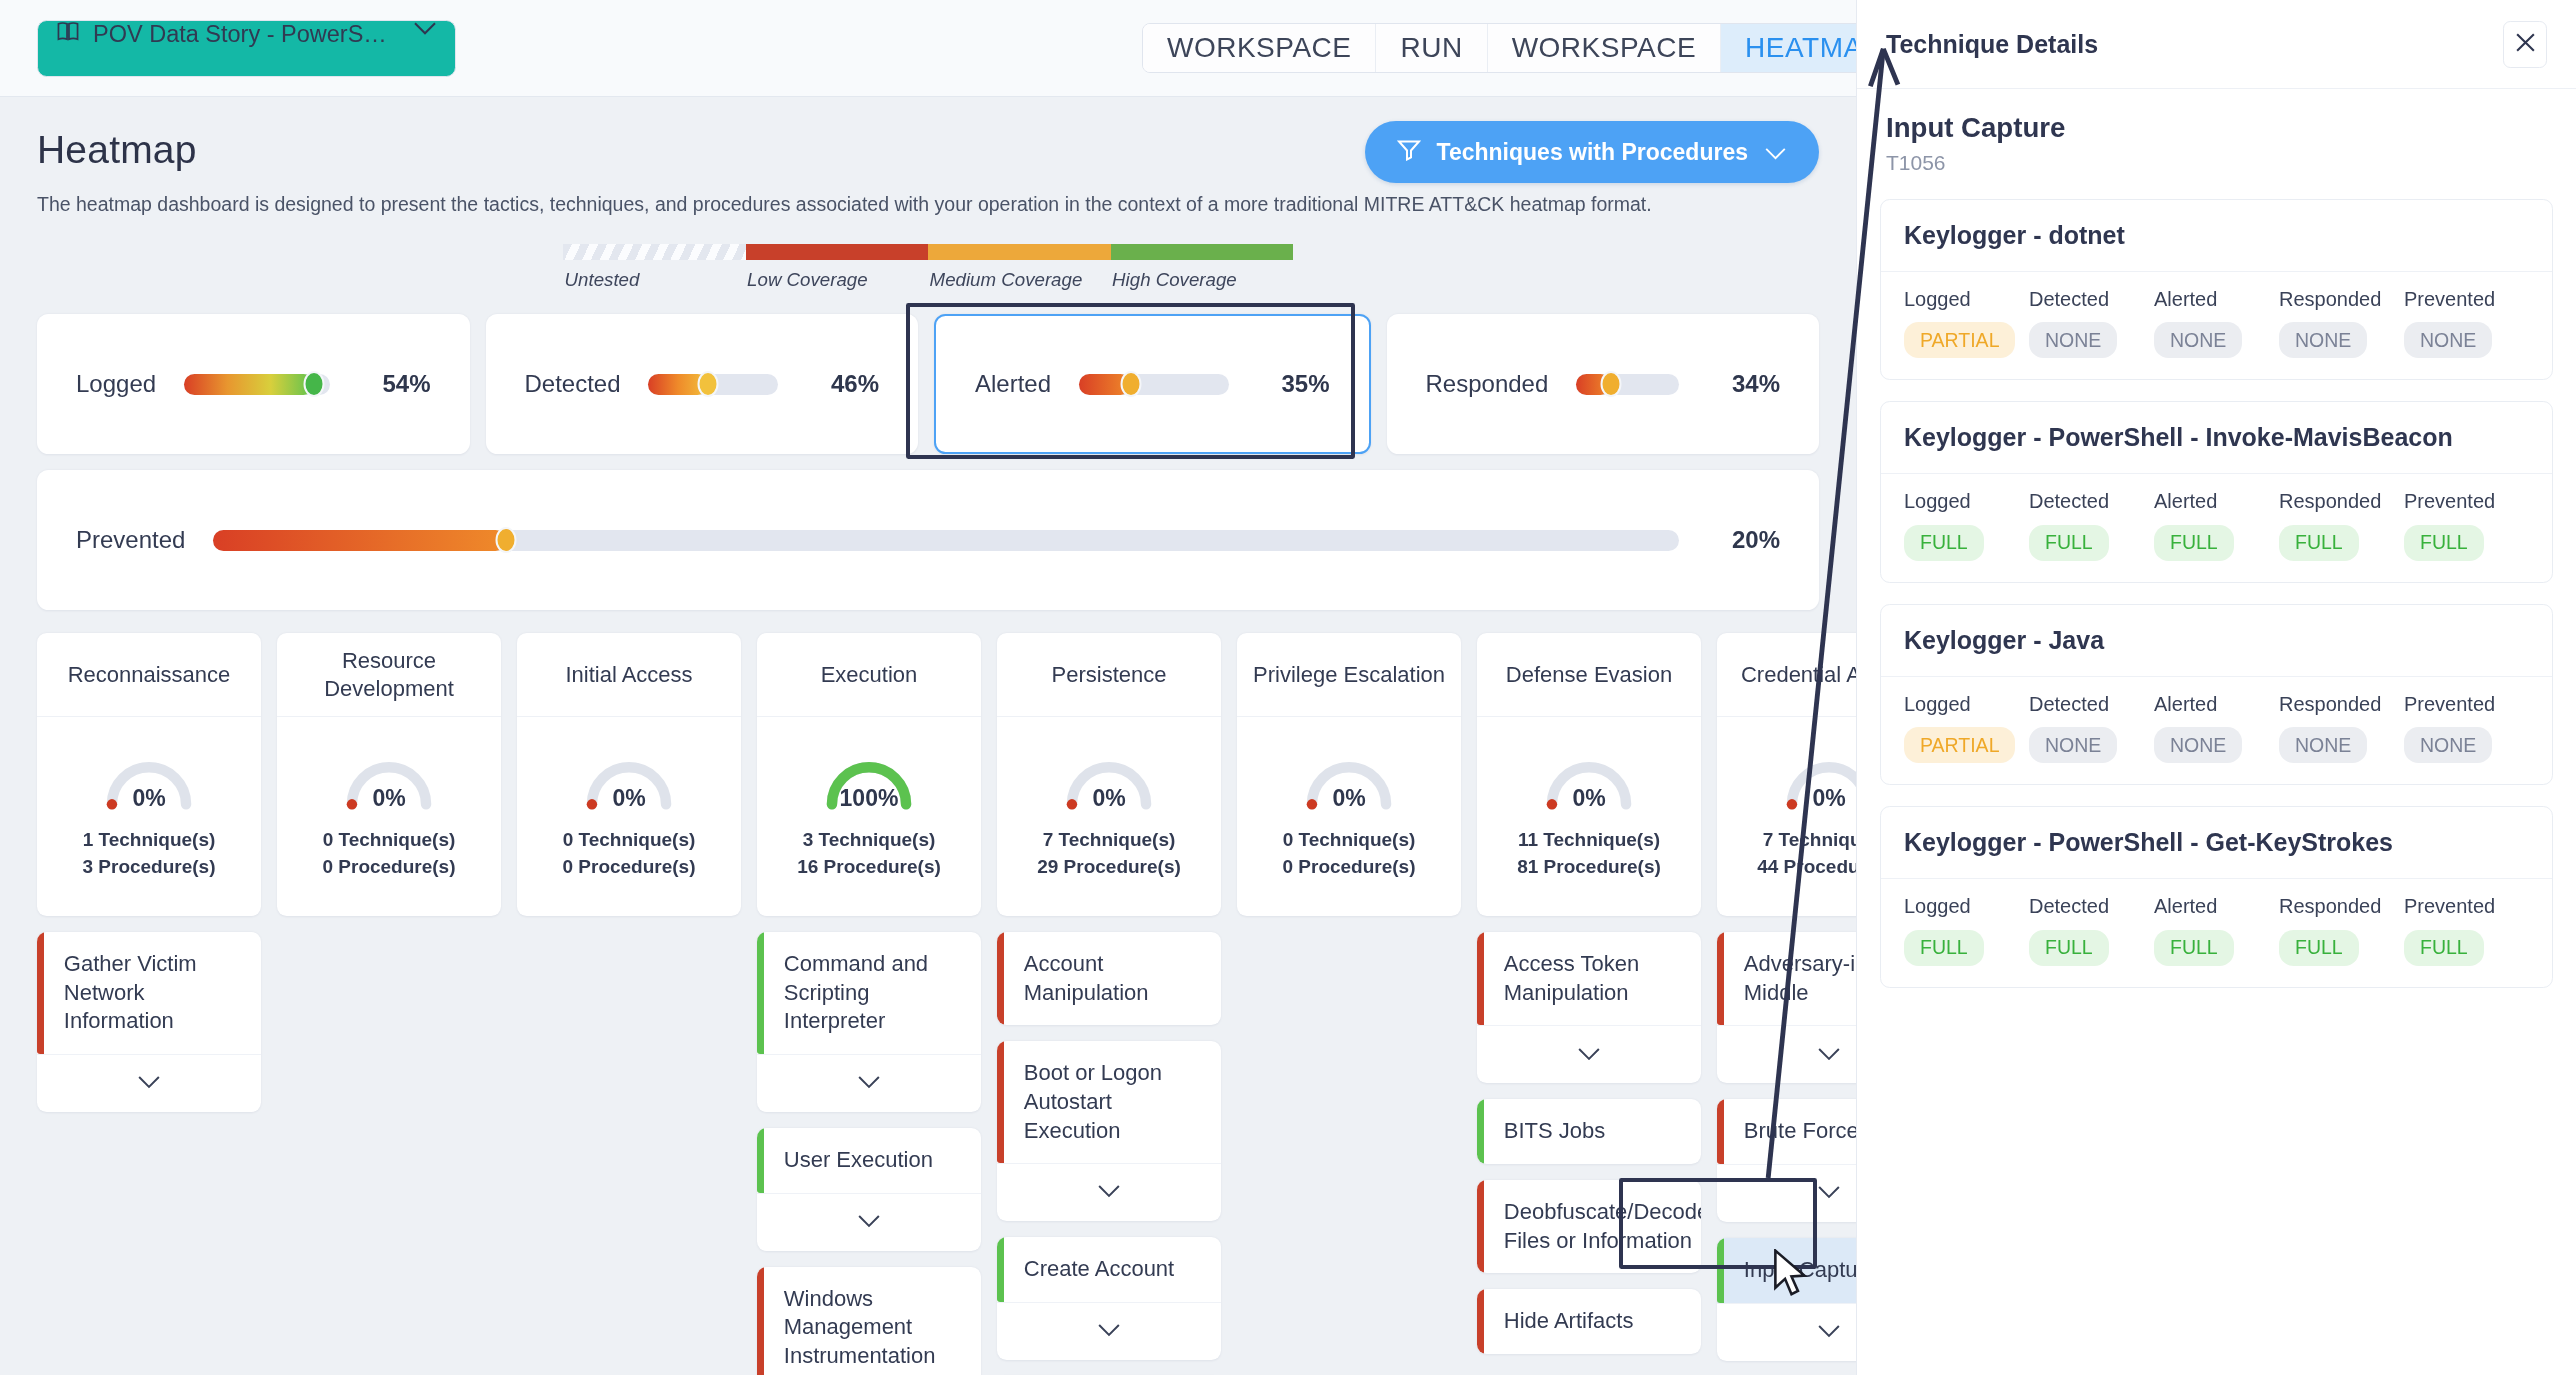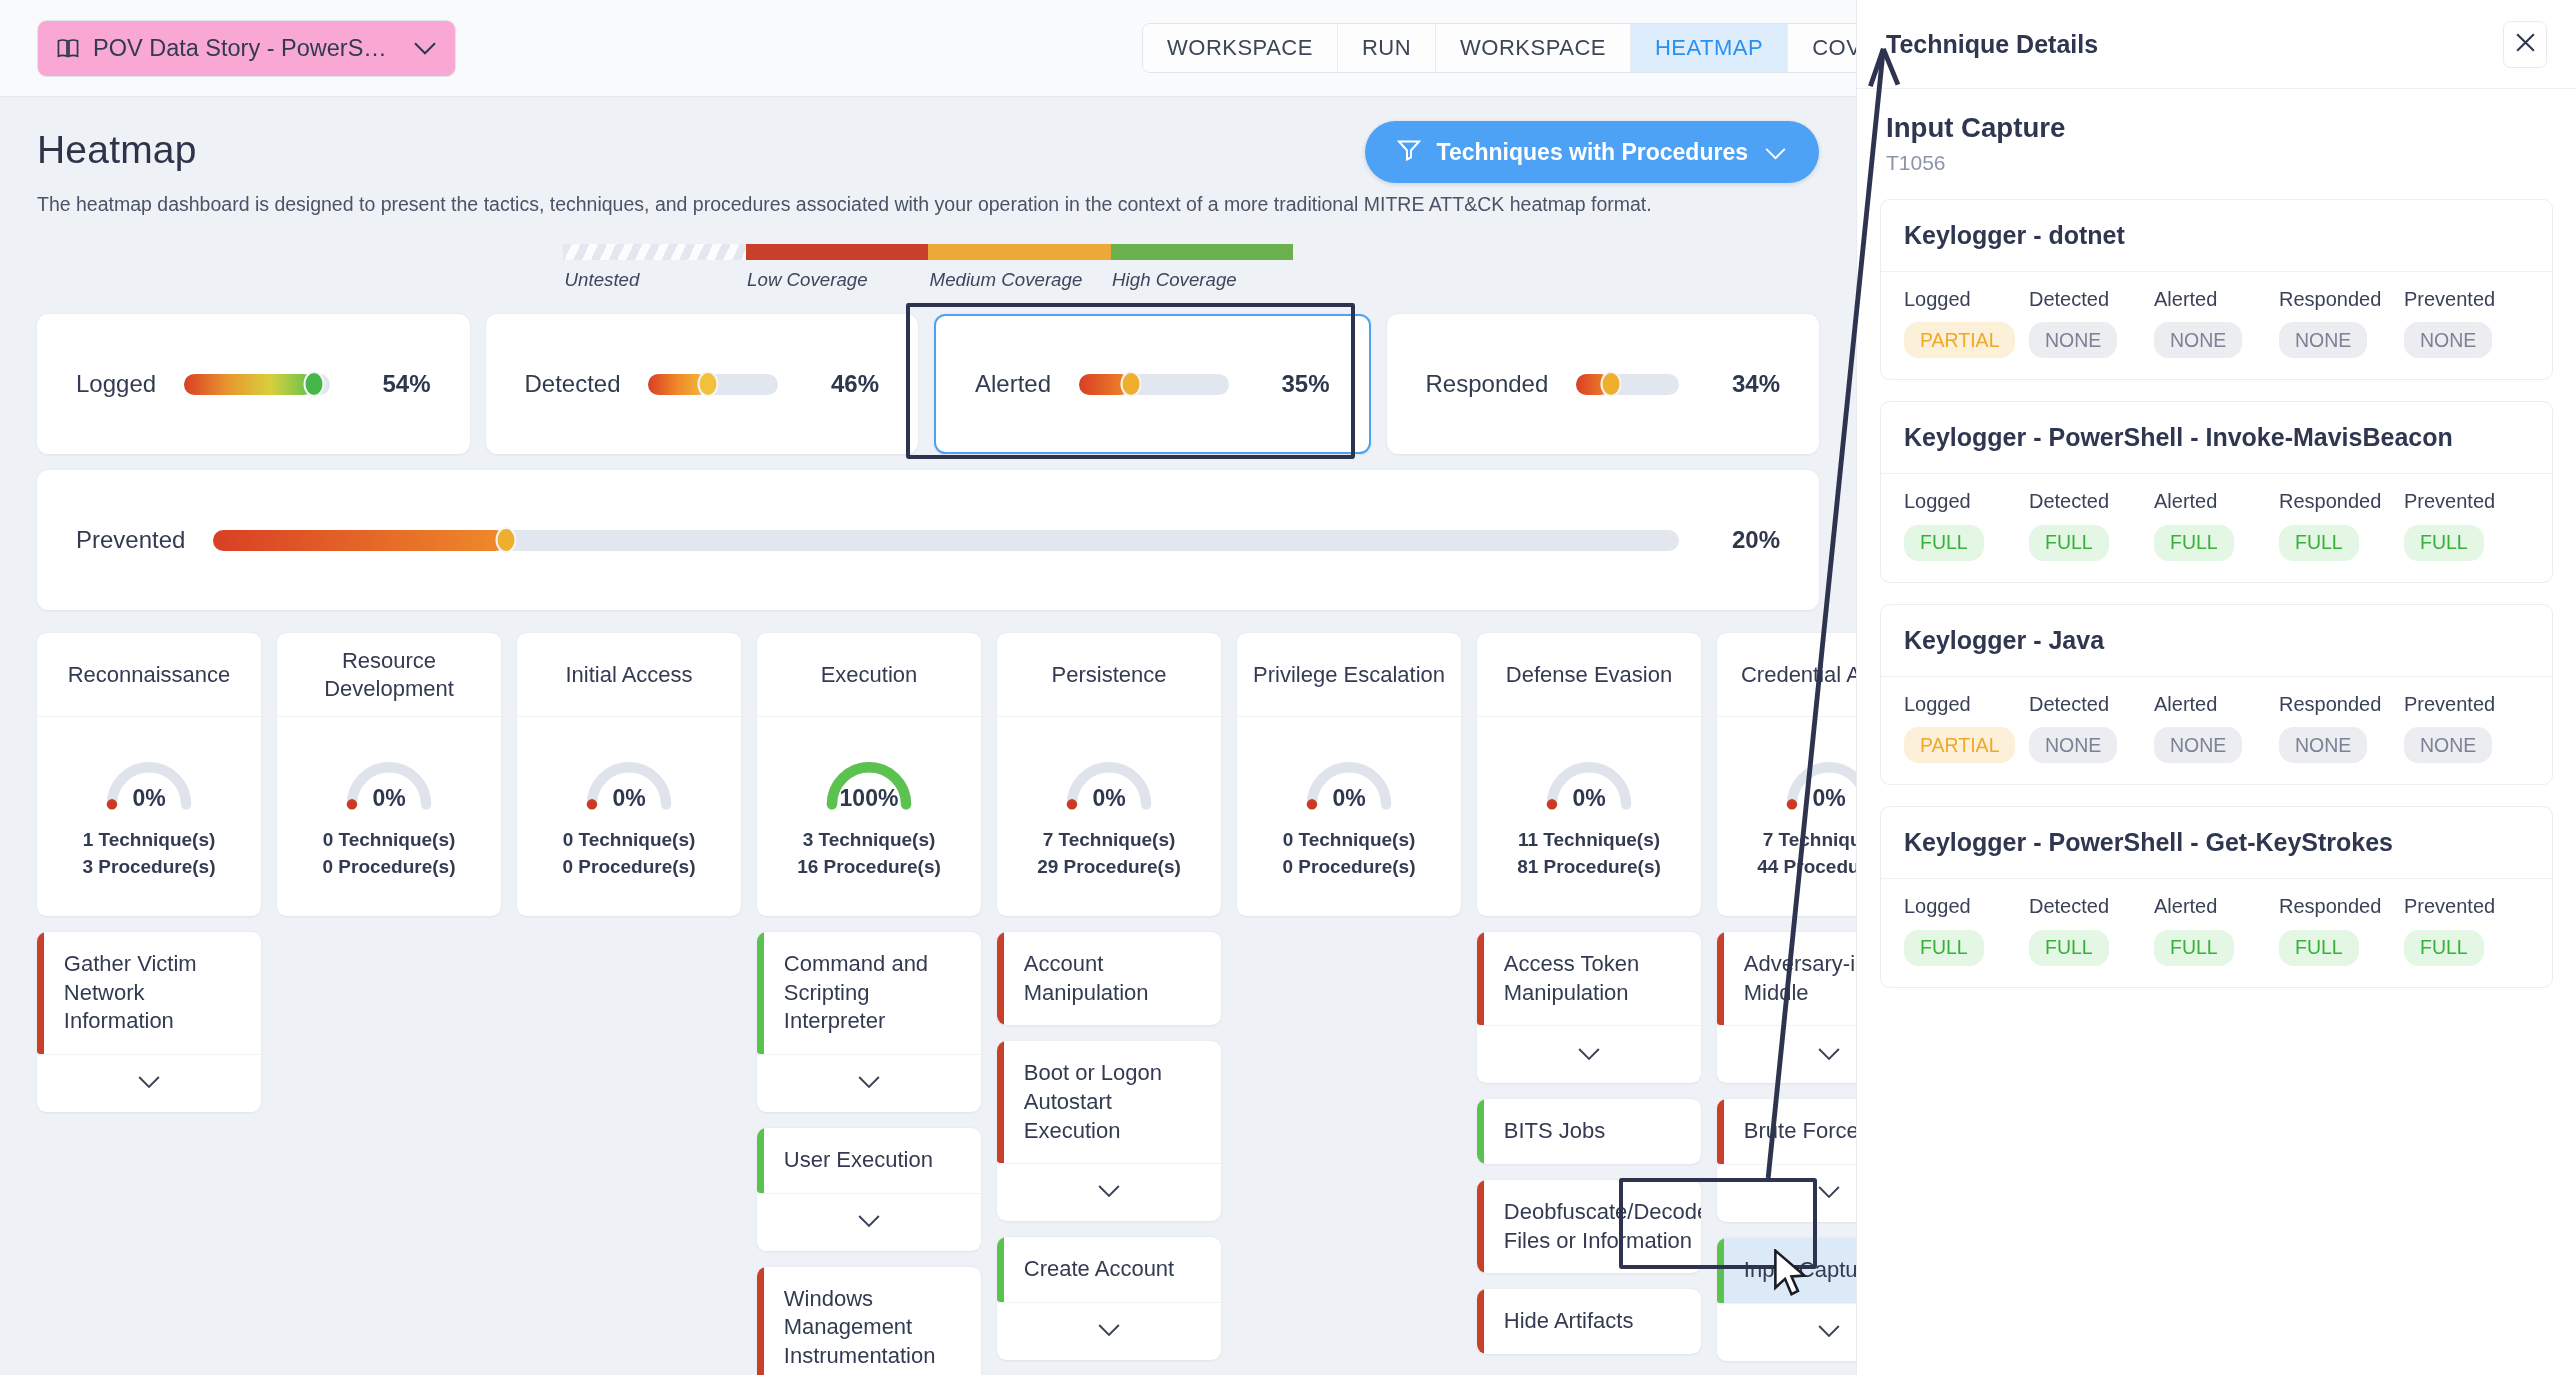--- a/index.html
+++ b/index.html
@@ -12,31 +12,31 @@
   }
   #app { position: relative; width: 2576px; height: 1376px; display: flex; }
 
   
   .main-col { width: 1856px; height: 1376px; display: flex; flex-direction: column;
               background: #eef1f5; overflow: hidden; }
 
   .topbar { height: 97px; background: #f8fafc; border-bottom: 0.8px solid #e3e8ef;
             display: flex; align-items: center; position: relative; flex: none; }
   .story-select { margin-left: 37px; height: 57px; border: 0.8px solid #e0e5ee;
-                  background: #f9a8d4; border-radius: 9.7px; display: flex; align-items: center;
-                  gap: 13px; padding: 16px 18px; min-width: 352px; cursor: pointer; }
+                  background: #14b8a6; border-radius: 9.7px; display: flex; align-items: flex-start;
+                  gap: 13px; padding: 0 18px; min-width: 352px; cursor: pointer; }
   .story-select .lbl { font-size: 23.5px; color: #313a52; white-space: nowrap; }
   .book-ico { width: 24px; height: 21px; flex: none; }
   .chev { width: 24px; height: 14.6px; flex: none; }
   .spacer { flex: 1; }
 
   .tabs { position: absolute; left: 1142px; top: 23px; display: flex;
           border: 0.8px solid #e0e5ee; border-radius: 8px; overflow: hidden; background: #fff;
           height: 50px; }
-  .tab { padding: 0 24px; display: flex; align-items: center; font-size: 22px;
+  .tab { padding: 0 24px; display: flex; align-items: center; font-size: 28px;
          letter-spacing: 0.5px; color: #3d4559; background: #fdfdfe; cursor: pointer;
          border-right: 0.8px solid #eaeef4; }
   .tab:last-child { border-right: none; }
   .tab.active { background: #ddedfb; color: #2a90ef; }
 
   .scroll-area { flex: 1; overflow: hidden; padding: 0 37px; }
 
   .page-head { padding-top: 31px; position: relative; }
   .page-title { font-size: 39px; font-weight: 400; color: #2d3349; letter-spacing: 0.2px; }
   .page-sub { margin-top: 21px; font-size: 19.5px; color: #4a5367; }

